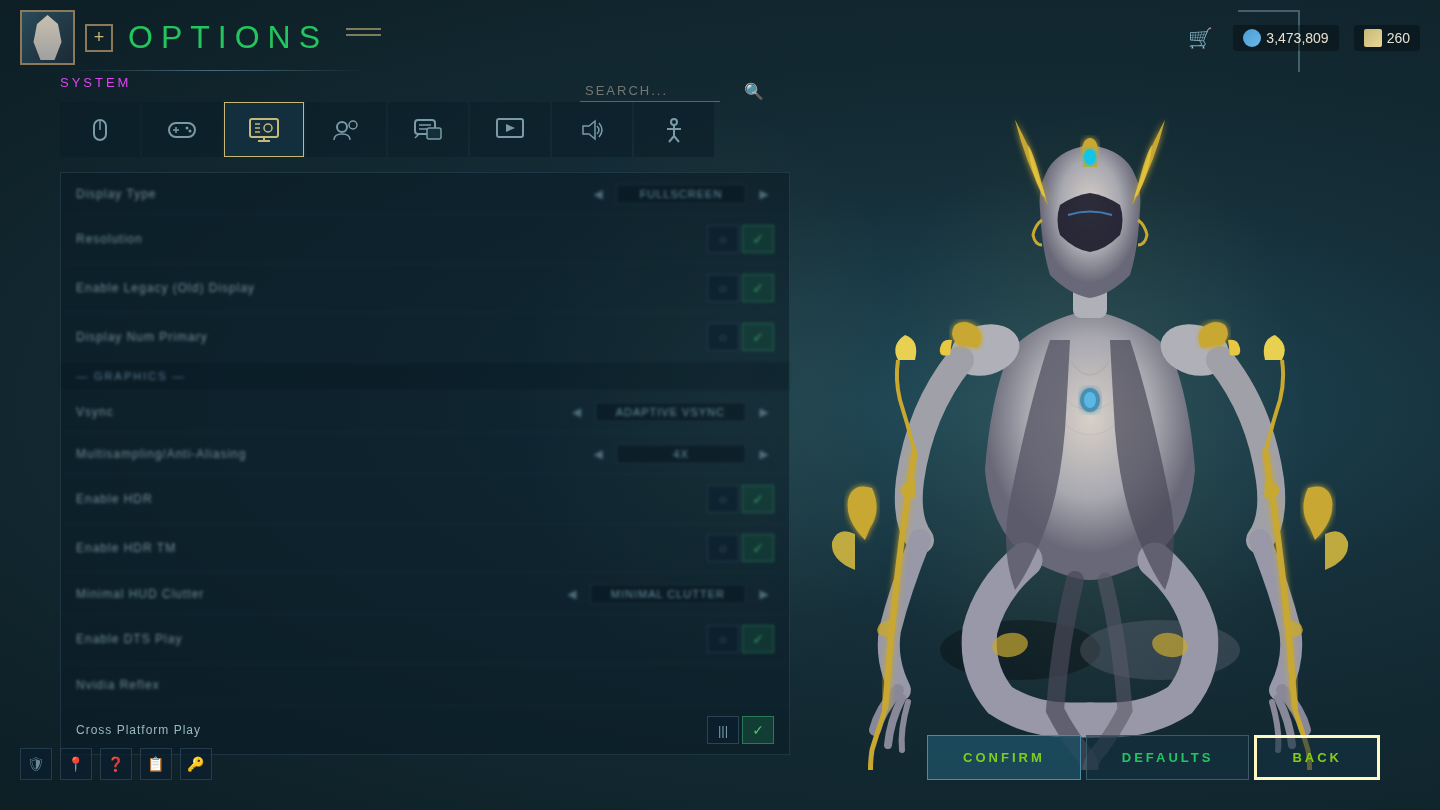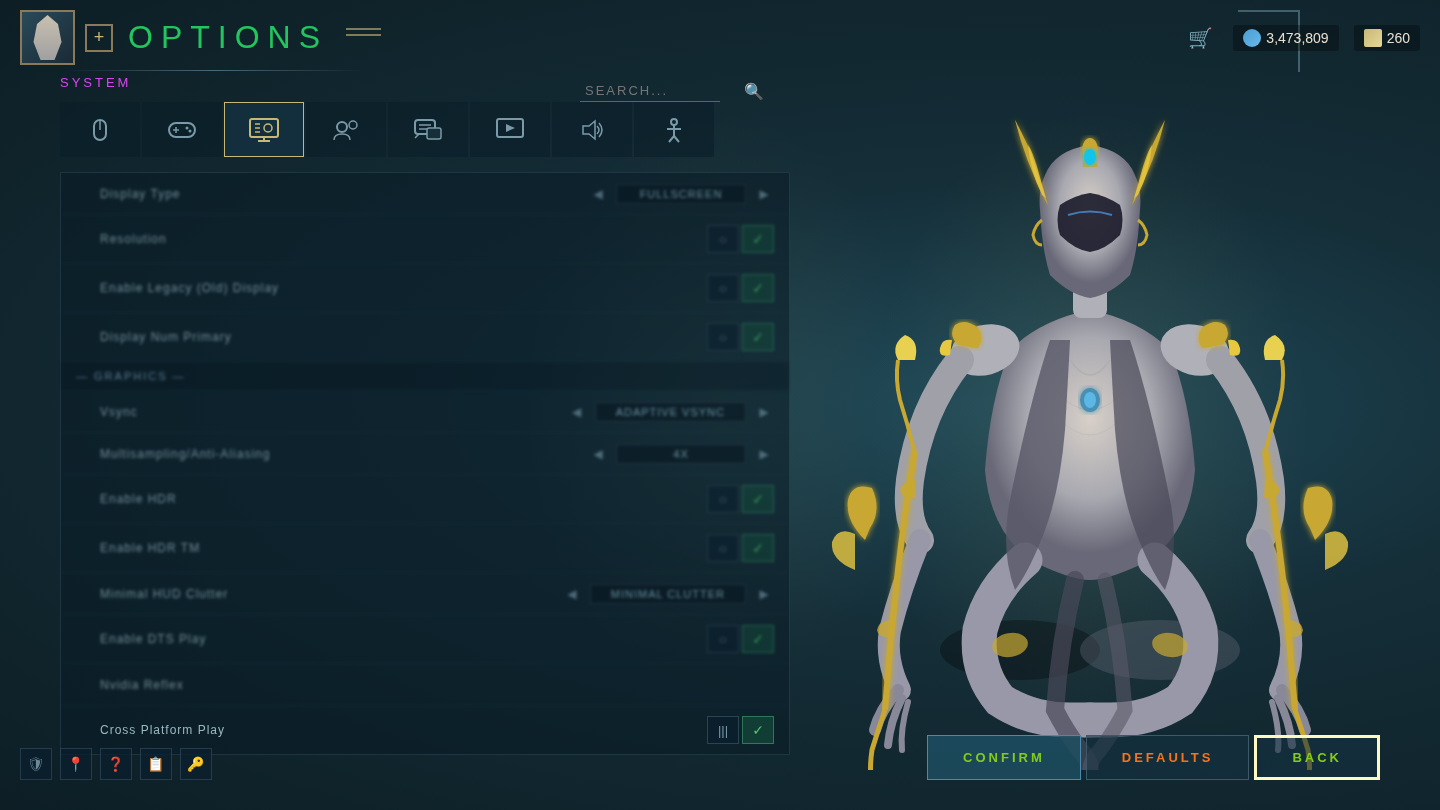--- a/index.html
+++ b/index.html
@@ -255,21 +255,20 @@
 
     .setting-row:last-child {
       border-bottom: none;
     }
 
     .setting-label {
       font-size: 12px;
       color: #9ab8c0;
       letter-spacing: 1px;
       flex: 0 0 300px;
-      margin-left: 24px;
     }
 
     .setting-control {
       flex: 1;
       display: flex;
       align-items: center;
       justify-content: flex-end;
       gap: 8px;
     }
 
@@ -370,21 +369,21 @@
     }
 
     .action-btn.confirm {
       background: rgba(30, 80, 100, 0.8);
       color: #84cc16;
       border: 1px solid #4a8aaa;
     }
 
     .action-btn.defaults {
       background: rgba(20, 50, 65, 0.6);
-      color: #f97316;
+      color: #22c55e;
       border: 1px solid #3a5a6a;
     }
 
     .action-btn.back {
       background: rgba(20, 50, 65, 0.6);
       color: #84cc16;
       border: 3px solid #fef9c3;
     }
 
     

